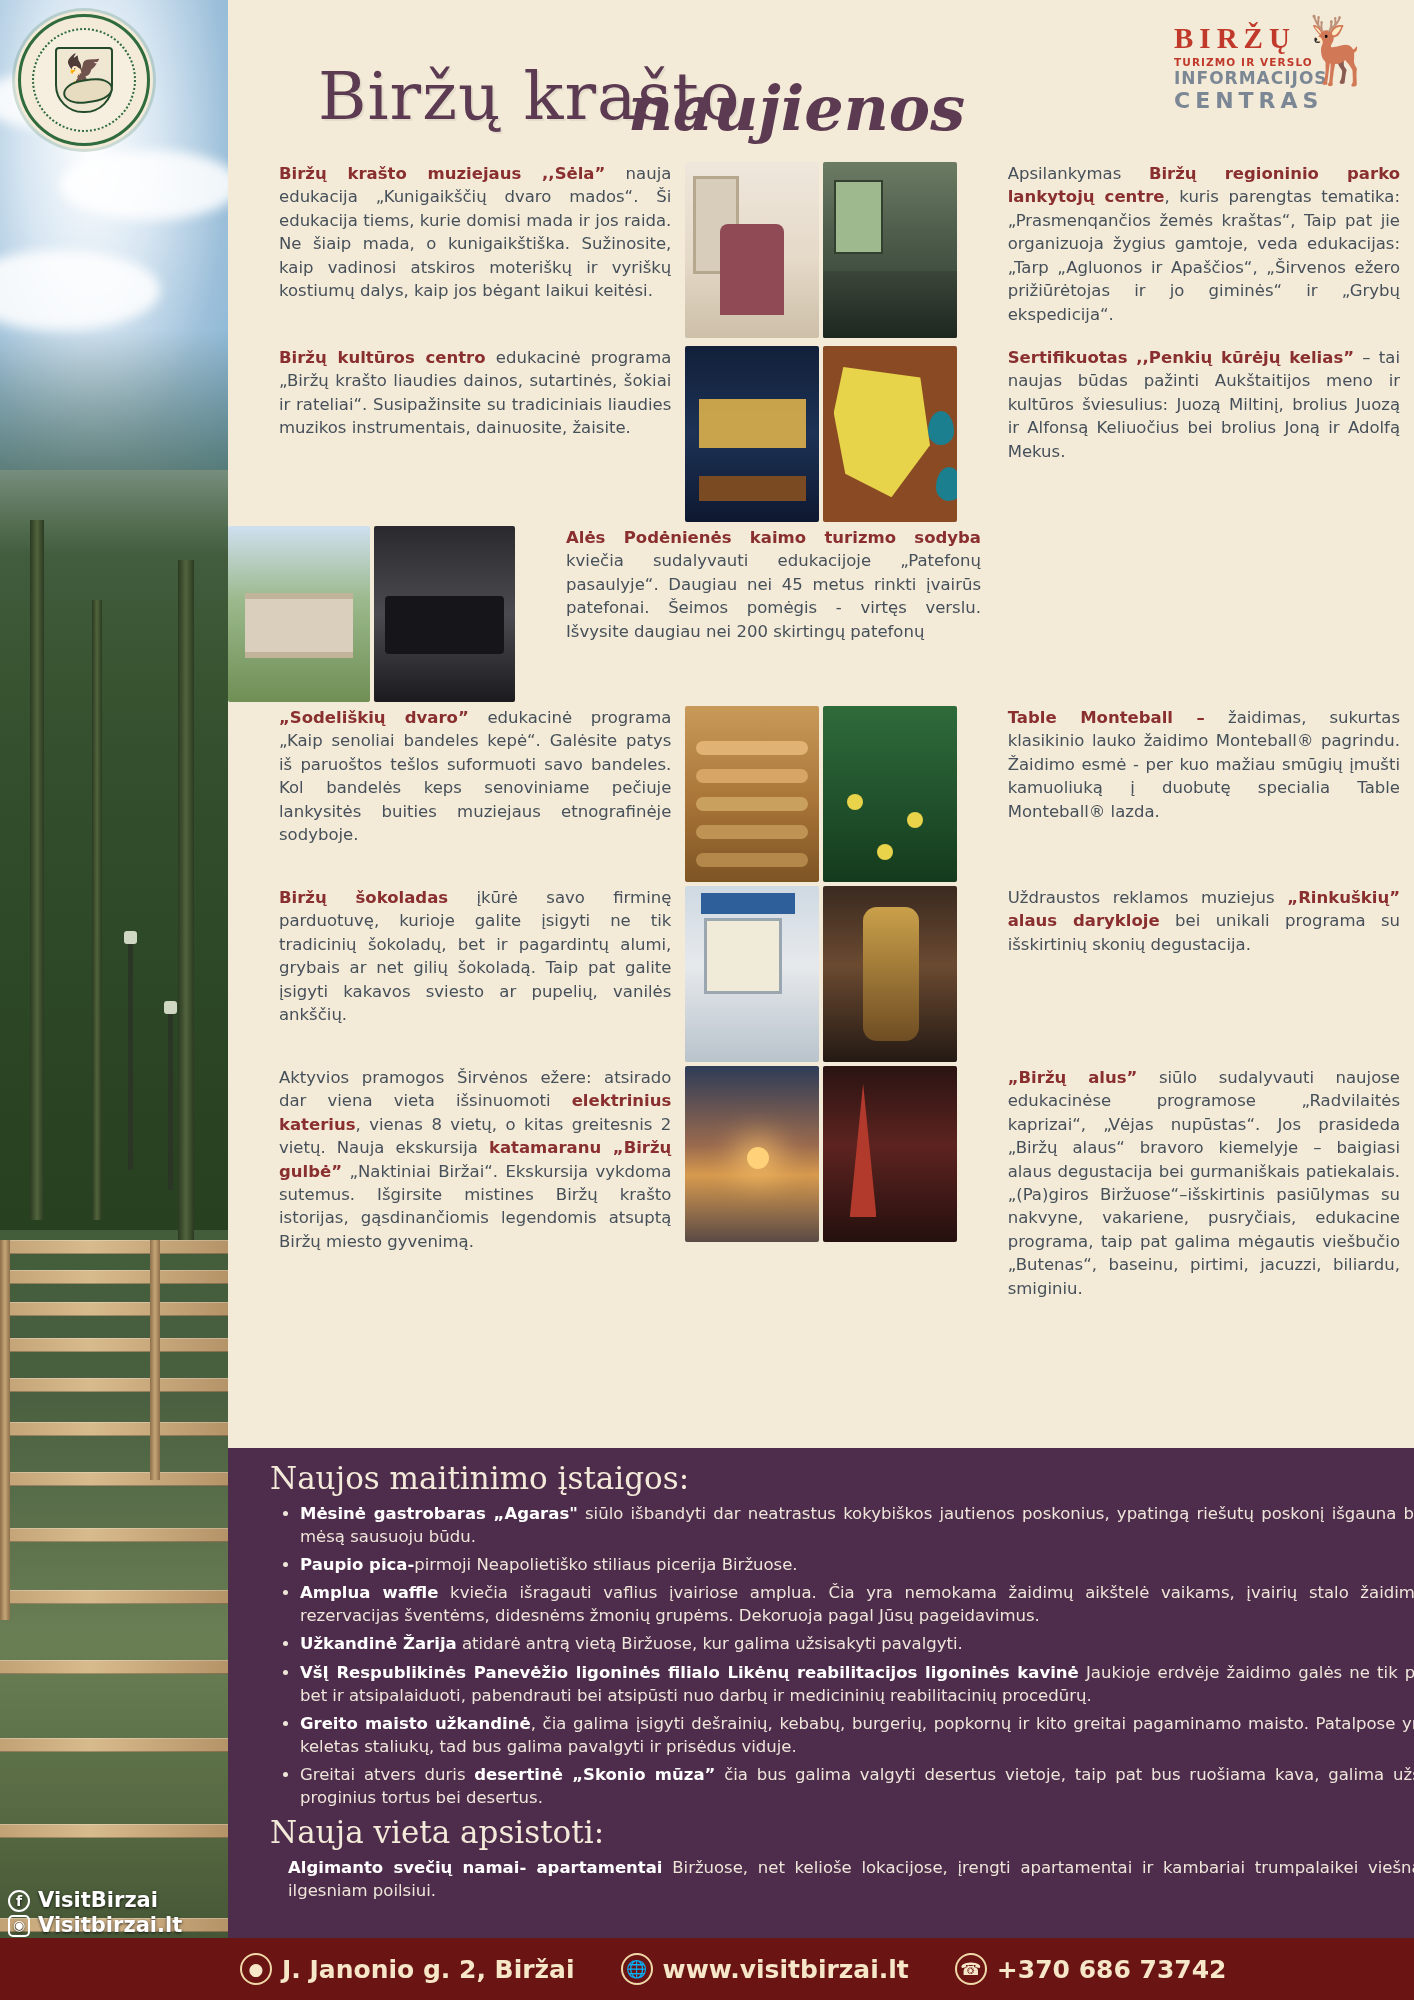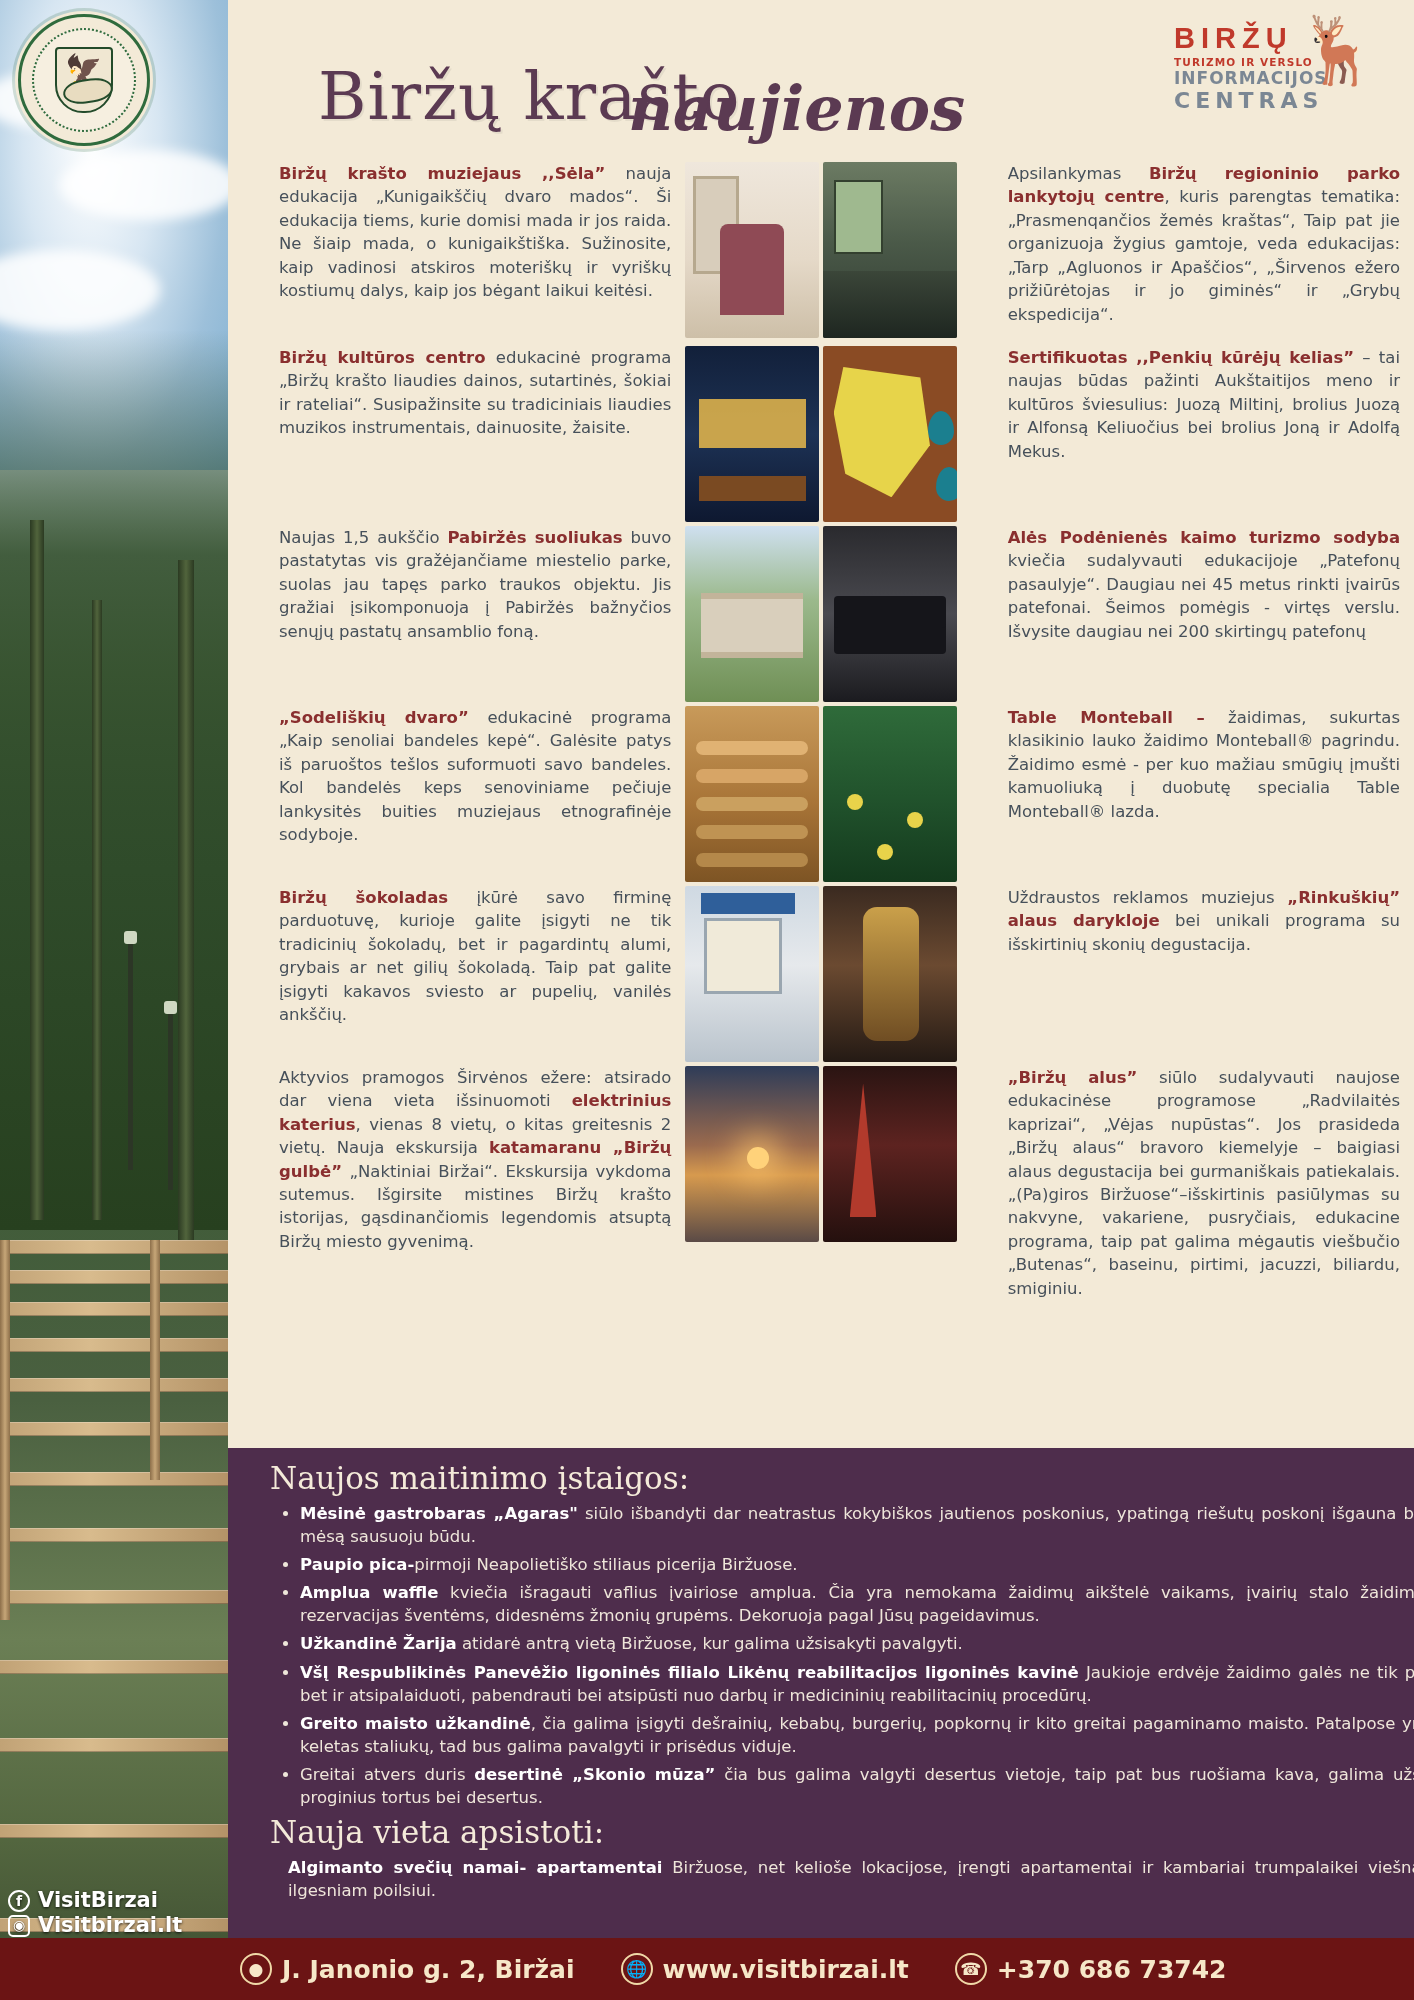--- a/index.html
+++ b/index.html
@@ -49,21 +49,21 @@
     position:absolute;left:90px;top:10px;font-family:"DejaVu Serif", serif;
     font-size:66px;color:#5b3a52;letter-spacing:1px;font-weight:400;
     text-shadow:2px 2px 0 rgba(0,0,0,.06);
     margin-top:48px;
   }
   .title-script{
     position:absolute;left:400px;top:72px;font-family:"DejaVu Serif", serif;font-style:italic;
     font-size:62px;color:#5b3a52;font-weight:700;
   }
   .logo{position:absolute;right:40px;top:22px;width:200px;height:110px;}
-  .logo-birzu{font-family:Liberation Sans, sans-serif;font-weight:bold;font-size:29px;color:#c0392b;letter-spacing:6px;}
+  .logo-birzu{font-family:Liberation Serif, serif;font-weight:bold;font-size:29px;color:#c0392b;letter-spacing:6px;}
   .logo-l2{font-size:10.5px;color:#c0392b;letter-spacing:1.1px;font-weight:bold;margin-top:1px;}
   .logo-l3{font-size:17px;color:#7b8794;letter-spacing:1px;font-weight:bold;}
   .logo-l4{font-size:22px;color:#7b8794;letter-spacing:5px;font-weight:bold;}
   .logo-deer{position:absolute;right:-6px;top:-4px;font-size:66px;color:#c0392b;line-height:1;}
 
   
   .content{position:absolute;left:228px;top:158px;width:1186px;}
   .row{display:flex;width:1186px;align-items:flex-start;padding:0 0 0 0;}
   .col-text{width:435px;padding:4px 14px 4px 6px;margin-left:45px;}
   .col-img{width:287px;display:flex;gap:4px;padding-top:4px;}
@@ -201,23 +201,20 @@
     <div class="col-img">
       <div class="ph img-culture"></div>
       <div class="ph img-map"></div>
     </div>
     <div class="col-text t-right">
       <p class="art"><b>Sertifikuotas ,,Penkių kūrėjų kelias”</b><span> – tai naujas būdas pažinti Aukštaitijos meno ir kultūros šviesulius: Juozą Miltinį, brolius Juozą ir Alfonsą Keliuočius bei brolius Joną ir Adolfą Mekus.</span></p>
     </div>
   </div>
 
   <div class="row">
-    <div class="col-text">
-      <p class="art"><span>Naujas 1,5 aukščio </span><b>Pabiržės suoliukas</b><span> buvo pastatytas vis gražėjančiame miestelio parke, suolas jau tapęs parko traukos objektu. Jis gražiai įsikomponuoja į Pabiržės bažnyčios senųjų pastatų ansamblio foną.</span></p>
-    </div>
     <div class="col-img">
       <div class="ph img-bench"></div>
       <div class="ph img-gramophone"></div>
     </div>
     <div class="col-text t-right">
       <p class="art"><b>Alės Podėnienės kaimo turizmo sodyba</b><span> kviečia sudalyvauti edukacijoje „Patefonų pasaulyje“. Daugiau nei 45 metus rinkti įvairūs patefonai. Šeimos pomėgis - virtęs verslu. Išvysite daugiau nei 200 skirtingų patefonų</span></p>
     </div>
   </div>
 
   <div class="row">

